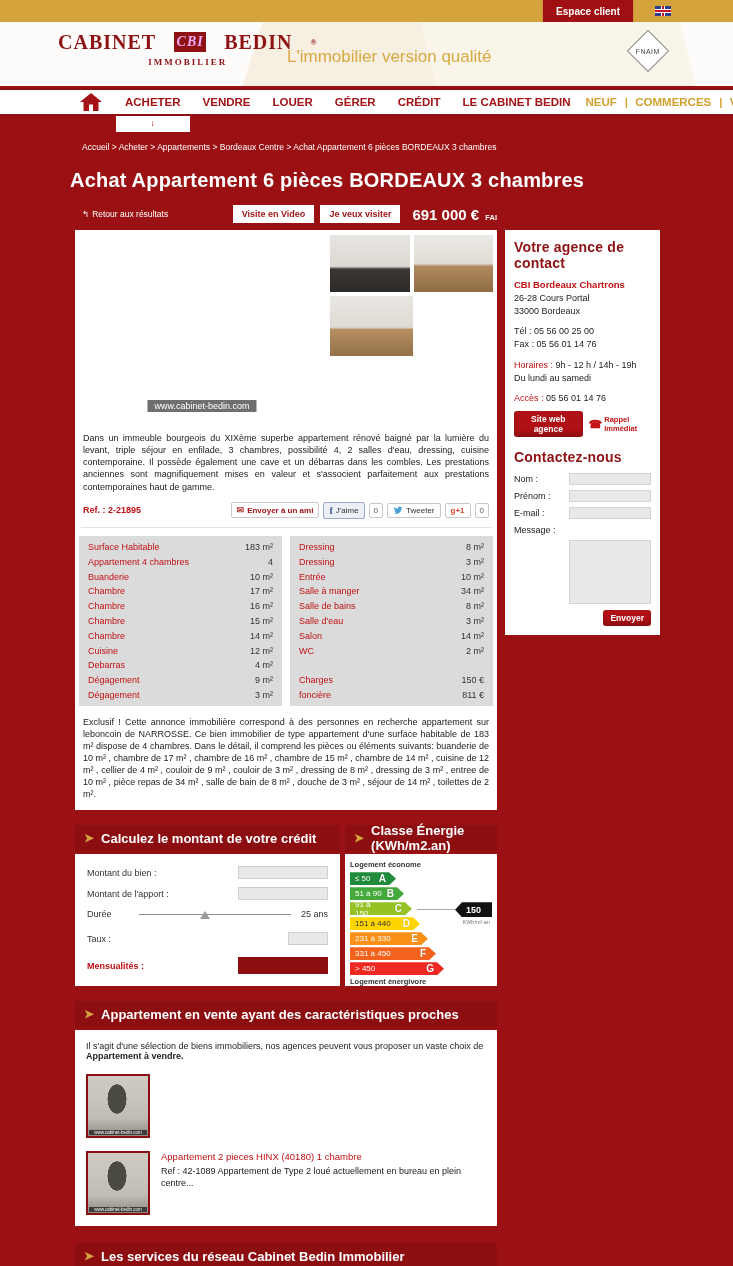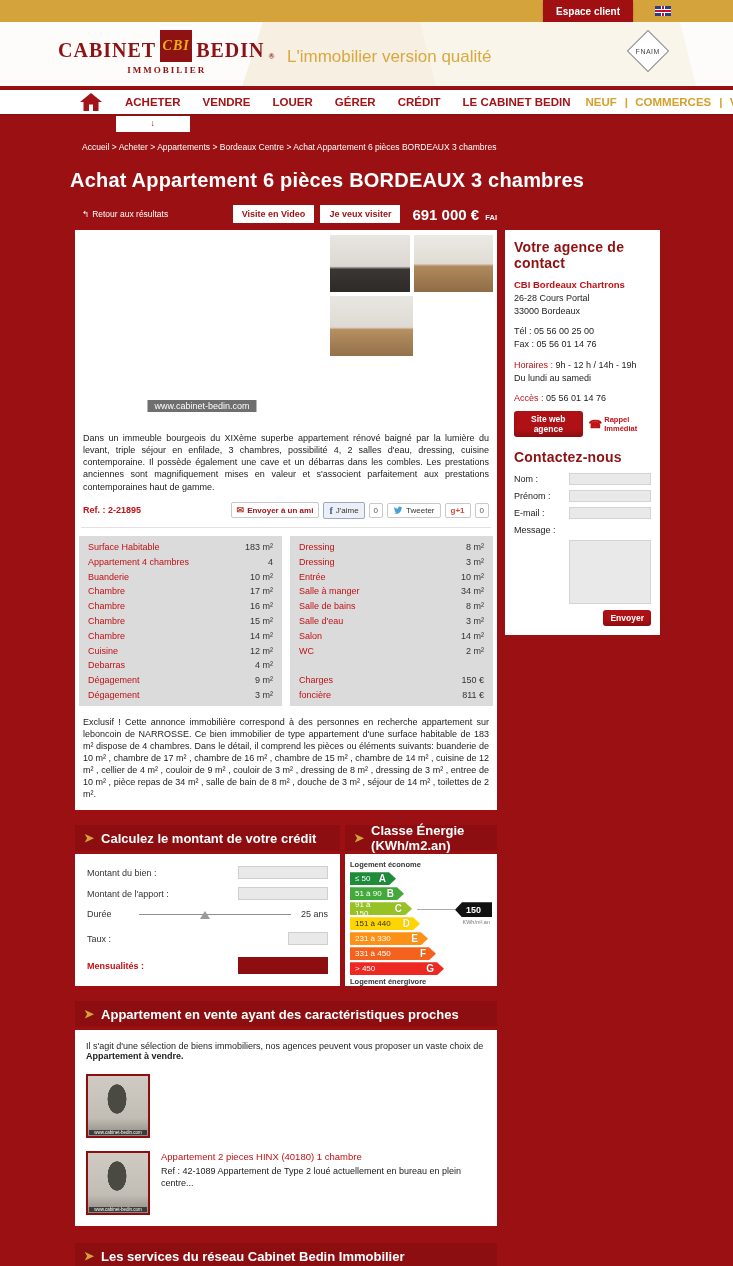--- a/index.html
+++ b/index.html
@@ -15,22 +15,22 @@
       linear-gradient(#C8102E,#C8102E),linear-gradient(#fff,#fff),
       linear-gradient(90deg,#C8102E,#C8102E),linear-gradient(90deg,#fff,#fff);
     background-size:100% 2px,100% 4px,2px 100%,4px 100%;
     background-position:center,center,center,center;background-repeat:no-repeat}
 
   
   .header{height:66px;background:#FDFCFA;border-bottom:2px solid #9B1113;position:relative;overflow:hidden}
   .header .deco1{position:absolute;left:250px;top:-20px;width:280px;height:120px;background:#F6EFE2;transform:skewX(-18deg)}
   .header .deco2{position:absolute;left:430px;top:-20px;width:260px;height:120px;background:#FAF5EB;transform:skewX(14deg)}
   .logo{position:absolute;left:58px;top:9px;text-align:center;z-index:2;cursor:pointer}
-  .logo-row{display:flex;align-items:flex-end;gap:4px;font-family:"Liberation Serif",serif;font-weight:bold;font-size:20px;color:#8E1113;letter-spacing:1px}
-  .logo-cbi{width:32px;height:32px;background:#8E1113;color:#eab308;display:flex;align-items:center;justify-content:center;font-family:"Liberation Serif",serif;font-style:italic;font-weight:bold;font-size:14px;margin-top:-1px}
+  .logo-row{display:flex;align-items:center;gap:18px;font-family:"Liberation Serif",serif;font-weight:bold;font-size:20px;color:#8E1113;letter-spacing:1px}
+  .logo-cbi{width:32px;height:20px;background:#8E1113;color:#f0abfc;display:flex;align-items:center;justify-content:center;font-family:"Liberation Serif",serif;font-style:italic;font-weight:bold;font-size:14px;margin-top:-1px}
   .logo-reg{font-size:8px;vertical-align:super;line-height:10px}
   .logo-immobilier{font-family:"Liberation Serif",serif;font-size:9px;letter-spacing:2px;color:#8E1113;margin-top:3px;font-weight:bold}
   .tagline{position:absolute;left:287px;top:25px;font-size:17px;color:#D9A93F;z-index:2}
   .fnaim{position:absolute;right:70px;top:14px;width:30px;height:30px;border:1px solid #8A8A8A;background:#fff;transform:rotate(45deg);display:flex;align-items:center;justify-content:center;z-index:2}
   .fnaim span{transform:rotate(-45deg);font-size:7px;color:#444;letter-spacing:.5px}
 
   
   .nav{height:28px;background:#fff;border-top:2px solid #8E1113;border-bottom:2px solid #8E1113;display:flex;align-items:center;padding:0 70px 0 80px;position:relative;z-index:5}
   .nav-home{width:22px;height:18px;margin-right:12px;cursor:pointer;display:flex;align-items:center}
   .nav-items{display:flex;align-items:center}

